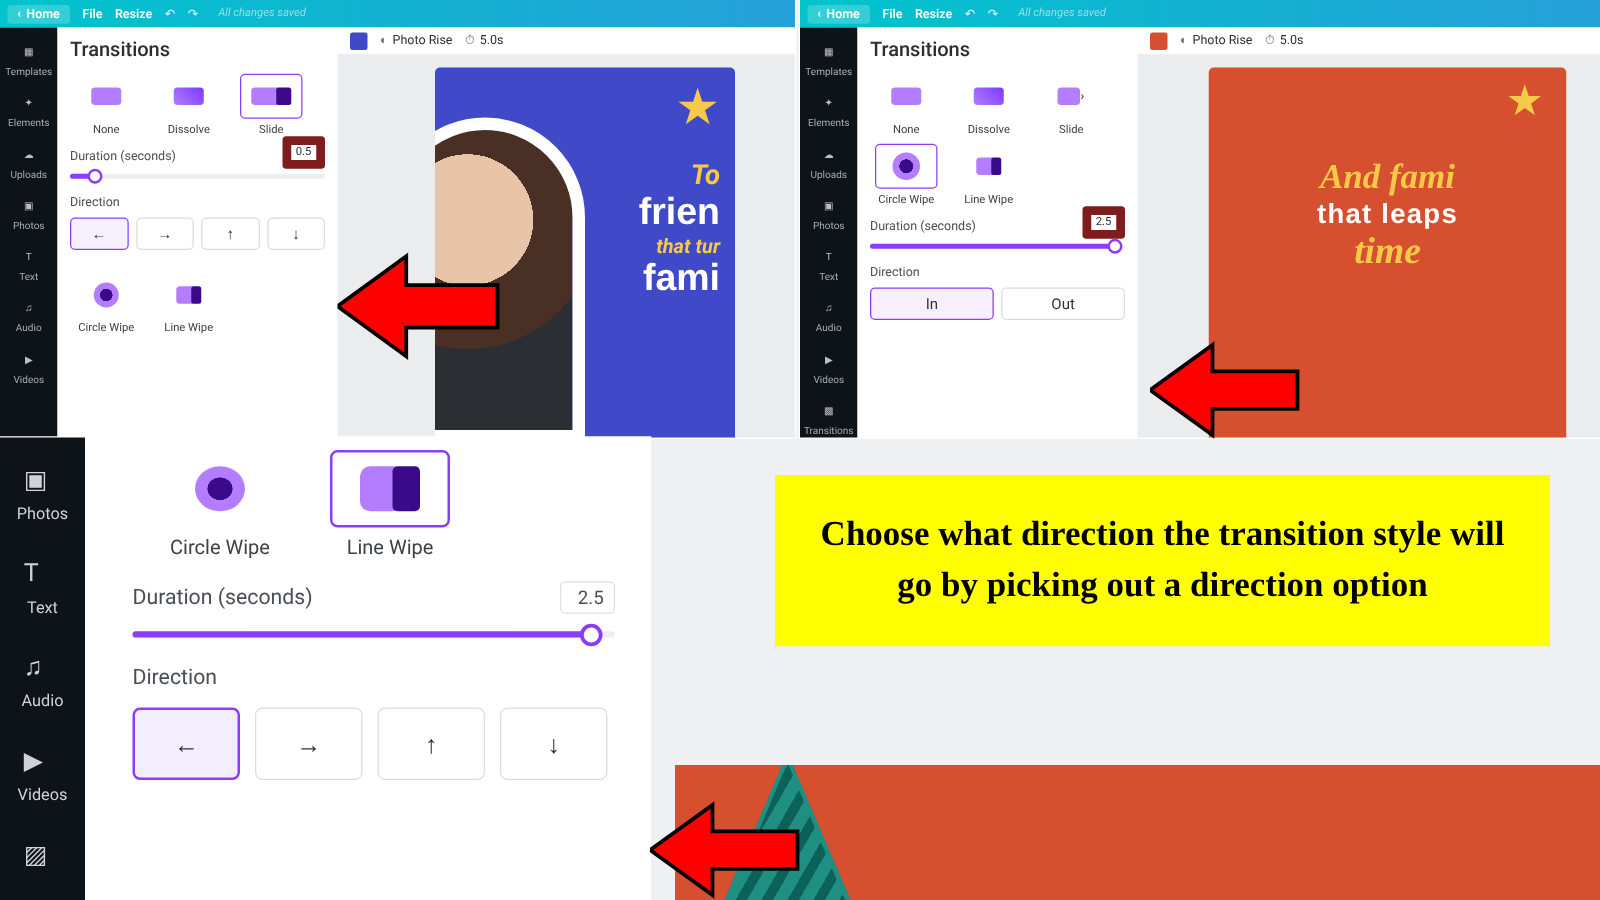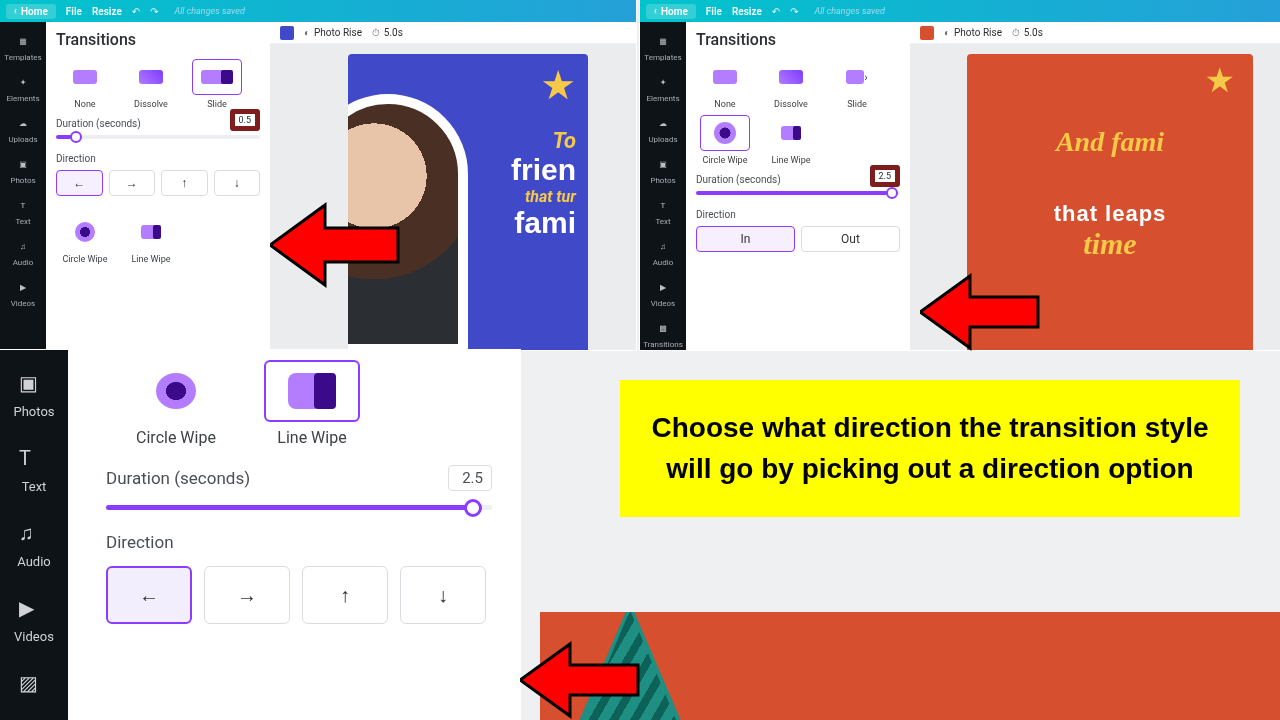--- a/index.html
+++ b/index.html
@@ -24,21 +24,21 @@
   .panel .hdr { font-size:16px; color:#2b2f33; padding:8px 10px 4px; font-weight:500; }
   .opts { display:flex; gap:8px; padding:6px 10px 0; flex-wrap:wrap; }
   .opt { width:58px; text-align:center; font-size:9px; color:#3d4246; }
   .opt .thumb { width:50px; height:36px; border:1px solid transparent; border-radius:4px; display:flex; align-items:center; justify-content:center; margin:0 auto 4px; }
   .opt.sel .thumb { border:1.5px solid #8b3dff; background:#fff; }
   .tswatch { width:24px; height:14px; border-radius:3px; background:#b47cff; }
   .tswatch.dark { width:12px; background:#3b0a8a; border-radius:2px; margin-left:-4px; }
   .tswatch-pair { display:flex; align-items:center; }
   .smlbl { font-size:10px; color:#4a4f55; padding:8px 10px 2px; }
   .durrow { display:flex; align-items:center; justify-content:space-between; padding:0 10px; font-size:10px; color:#4a4f55; }
-  .durrow .val { border:5px solid #7f1d1d; border-radius:3px; padding:1px 4px; font-size:9px; color:#2b2f33; min-width:24px; text-align:left; }
+  .durrow .val { border:7px solid #7f1d1d; border-radius:3px; padding:1px 4px; font-size:9px; color:#2b2f33; min-width:24px; text-align:left; }
   .slider { margin:4px 10px 6px; height:4px; background:#eceef1; border-radius:2px; position:relative; }
   .slider .fill { position:absolute; left:0; top:0; bottom:0; background:#8b3dff; border-radius:2px; }
   .slider .knob { position:absolute; top:50%; width:12px; height:12px; border:2px solid #8b3dff; background:#fff; border-radius:50%; transform:translate(-50%,-50%); }
 
   .dirbtns { display:flex; gap:6px; padding:4px 10px 8px; }
   .dirbtn { flex:1; height:26px; border:1px solid #d9dce0; border-radius:4px; background:#fff; display:flex; align-items:center; justify-content:center; font-size:12px; color:#333; cursor:pointer; }
   .dirbtn.sel { border:1.5px solid #8b3dff; background:#f5effe; }
 
   
   .canvhdr { height:22px; background:#fff; border-bottom:1px solid #eef0f2; display:flex; align-items:center; font-size:10px; color:#2b2f33; gap:10px; padding:0 10px; }
@@ -78,36 +78,36 @@
   #shotC .durC .val { border:1px solid #dcdfe3; border-radius:4px; padding:3px 8px; font-size:15px; min-width:44px; text-align:right; }
   #shotC .sliderC { margin:10px 8px 16px; height:5px; background:#eceef1; border-radius:3px; position:relative;}
   #shotC .sliderC .fill { position:absolute; left:0; top:0; bottom:0; width:95%; background:#8b3dff; border-radius:3px;}
   #shotC .sliderC .knob { position:absolute; left:95%; top:50%; width:18px; height:18px; border:3px solid #8b3dff; background:#fff; border-radius:50%; transform:translate(-50%,-50%);}
   #shotC .dirlblC { font-size:17px; color:#4a4f55; padding:6px 8px 4px;}
   #shotC .dirbtnsC { display:flex; gap:12px; padding:10px 8px;}
   #shotC .dirbtnC { width:86px; height:58px; border:1.5px solid #d9dce0; border-radius:6px; display:flex; align-items:center; justify-content:center; font-size:20px; color:#333; background:#fff;}
   #shotC .dirbtnC.sel { border:2px solid #8b3dff; background:#f3eefe;}
 
   
-  .callout { position:absolute; left:620px; top:380px; width:620px; background:#ffff00; padding:28px 20px; font-weight:800; font-size:28px; line-height:1.45; text-align:center; color:#000; font-family: Liberation Sans, sans-serif; }
+  .callout { position:absolute; left:620px; top:380px; width:620px; background:#ffff00; padding:28px 20px; font-weight:800; font-size:28px; line-height:1.45; text-align:center; color:#000; font-family: Liberation Serif, serif; }
 
   
   .stageA { width:240px; height:300px; background:#4049c7; color:#fff; }
   .stageA .star { position:absolute; right:12px; top:8px; color:#f7c948; font-size:40px;}
   .stageA .txt { position:absolute; right:12px; top:74px; text-align:right; font-family: Georgia, 'Times New Roman', serif;}
   .stageA .l1 { font-size:22px; font-style:italic; color:#f7c948; font-weight:700;}
   .stageA .l2 { font-size:30px; color:#fff; font-weight:800; font-family: 'Arial Black', sans-serif;}
   .photo { position:absolute; left:-40px; top:40px; width:160px; height:260px; border-radius:80px 80px 0 0; background:radial-gradient(circle at 40% 30%, #e8c4a8 0 28%, #4a2f24 28% 55%, #2b2f33 55%); border:10px solid #fff;}
 
   
   .stageB { width:286px; height:300px; background:#d6502f; color:#fff; }
   .stageB .star { position:absolute; right:18px; top:6px; color:#f7c948; font-size:34px;}
   .stageB .txt { position:absolute; left:0; right:0; top:72px; text-align:center; font-family: Georgia, serif;}
   .stageB .script { font-size:28px; font-style:italic; color:#f7c948; font-weight:700; font-family: 'Brush Script MT', cursive;}
-  .stageB .wht { font-size:22px; font-weight:800; color:#fff; letter-spacing:1px; font-family: 'Arial Black',sans-serif; margin-top: 43px;}
+  .stageB .wht { font-size:22px; font-weight:800; color:#fff; letter-spacing:1px; font-family: 'Arial Black',sans-serif;}
 
   
   .canvasBR { position:absolute; left:540px; top:612px; right:0; bottom:0; background:#d6502f; overflow:hidden;}
   .tri { position:absolute; left:30px; top:-10px; width:120px; height:140px; background:#1e8f82; clip-path: polygon(50% 0, 100% 100%, 0 100%); }
   .tri::after { content:""; position:absolute; inset:8px; background:repeating-linear-gradient(120deg,#1e8f82 0 10px,#0c6158 10px 18px); clip-path: polygon(50% 0, 100% 100%, 0 100%);}
   
   
   .chev { display:inline-block; transform:rotate(180deg); }
 </style>
 </head>

